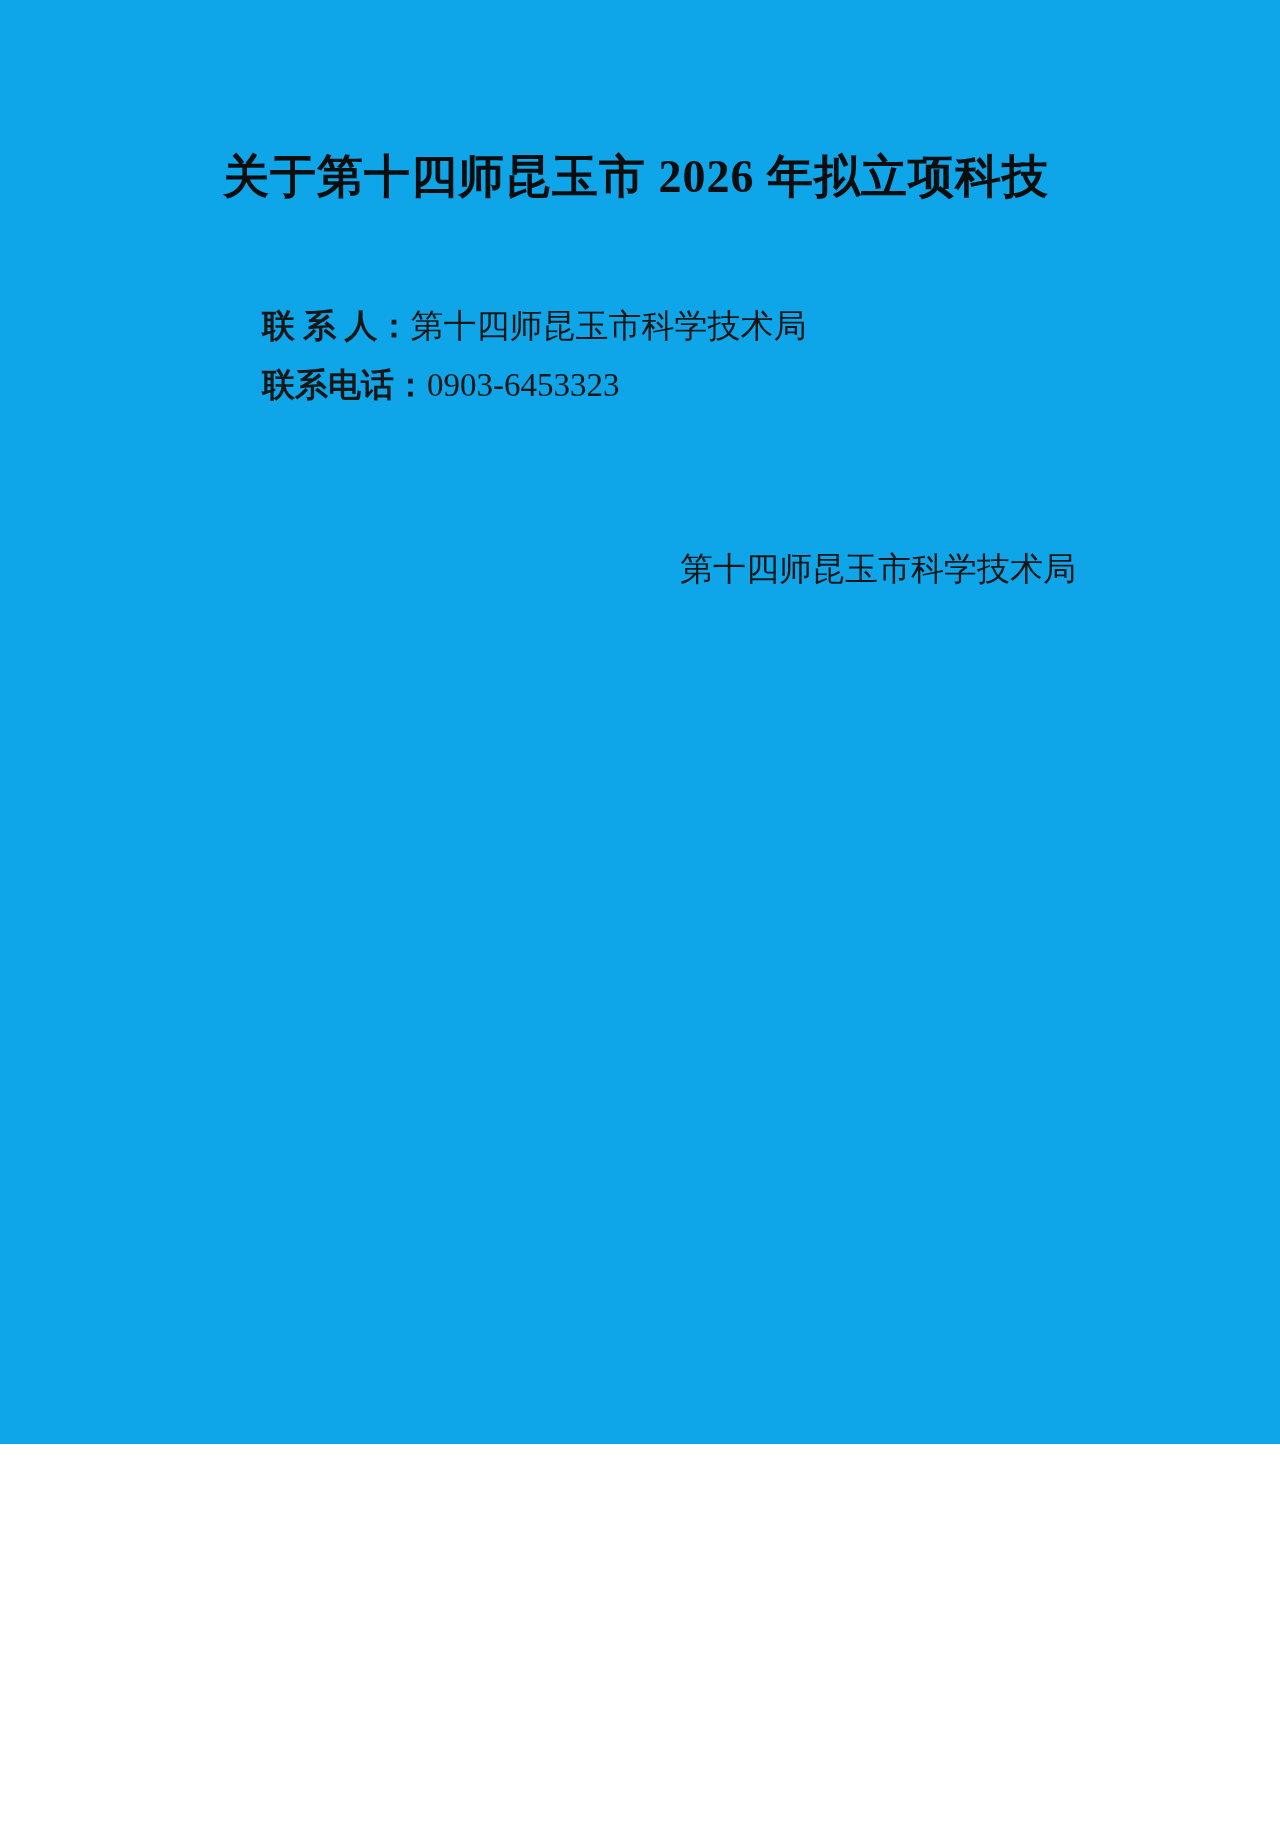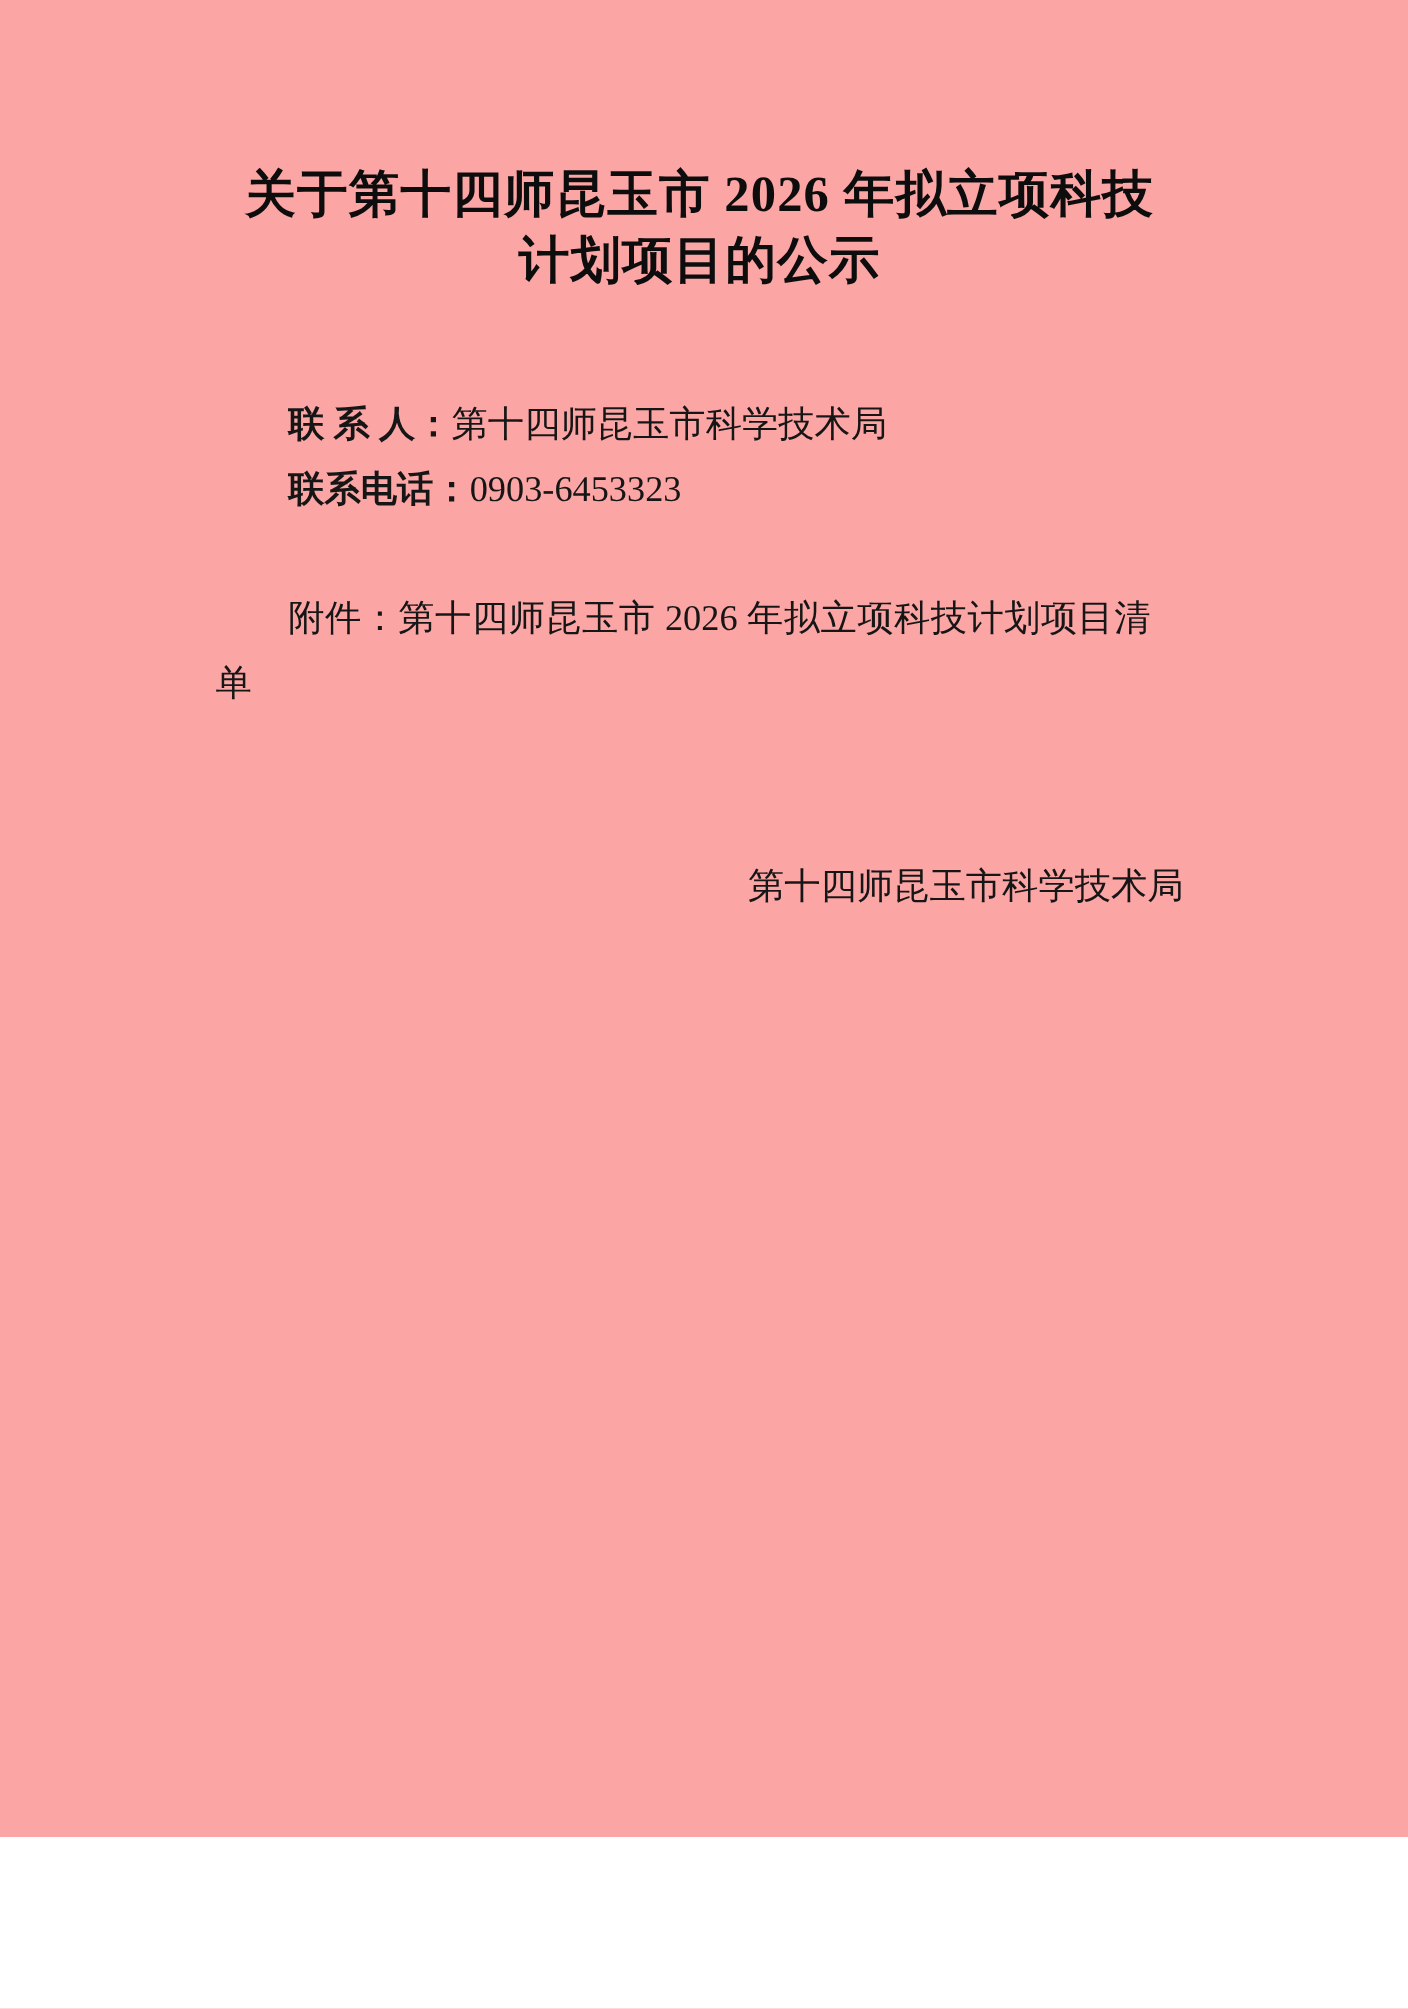--- a/index.html
+++ b/index.html
@@ -5,22 +5,22 @@
   html, body { margin: 0; padding: 0; }
   body {
     width: 1280px;
     height: 1826px;
     background: #ffffff;
     font-family: "Liberation Serif", "DejavU Serif", serif;
   }
   .page {
     position: relative;
     width: 1280px;
-    height: 1670px;
-    background: #fca5a5;
+    height: 1444px;
+    background: #0ea5e9;
     overflow: hidden;
     color: #161616;
   }
   .doc {
     position: absolute;
     left: 196px;
     top: 147px;
     width: 880px;
   }
   .title {
@@ -56,34 +56,32 @@
   .signature .date { padding-right: 68px; }
 </style>
 </head>
 <body>
 
 <div class="page">
   <div class="doc">
 
     <div class="title">
       <div>关于第十四师昆玉市 2026 年拟立项科技</div>
-      <div>计划项目的公示</div>
     </div>
 
     <div class="body-block">
 
 
 
 
       <p class="info-row"><span class="info-label">联 系 人：</span><span>第十四师昆玉市科学技术局</span></p>
 
       <p class="info-row"><span class="info-label">联系电话：</span><span>0903-6453323</span></p>
 
 
-      <p class="attachment">附件：第十四师昆玉市 2026 年拟立项科技计划项目清单</p>
 
       <div class="signature">
         <p class="org">第十四师昆玉市科学技术局</p>
       </div>
 
     </div>
   </div>
 </div>
 
 </body></html>

